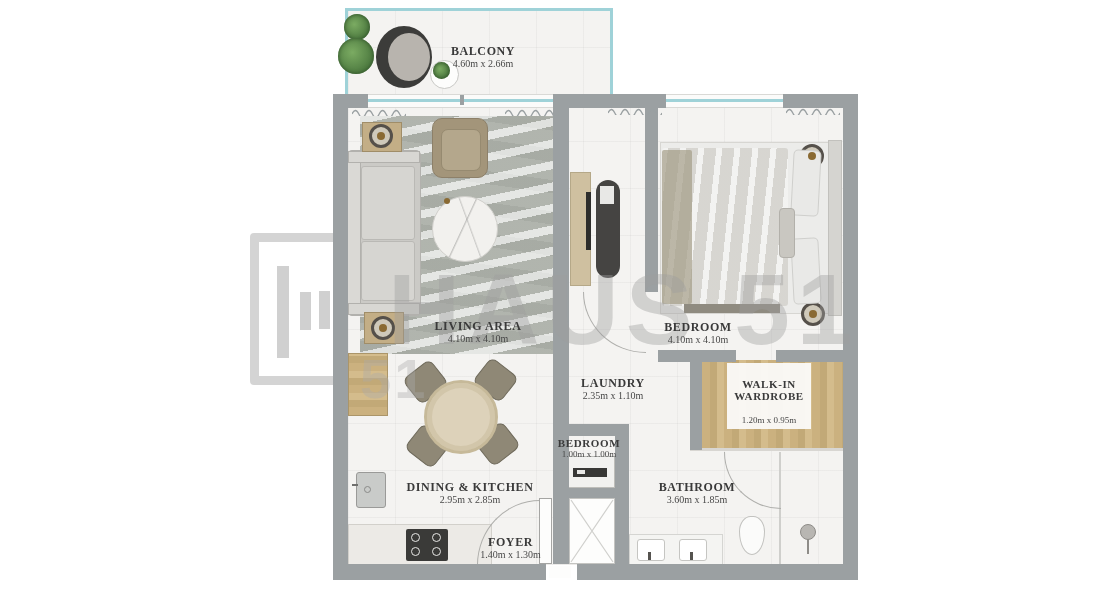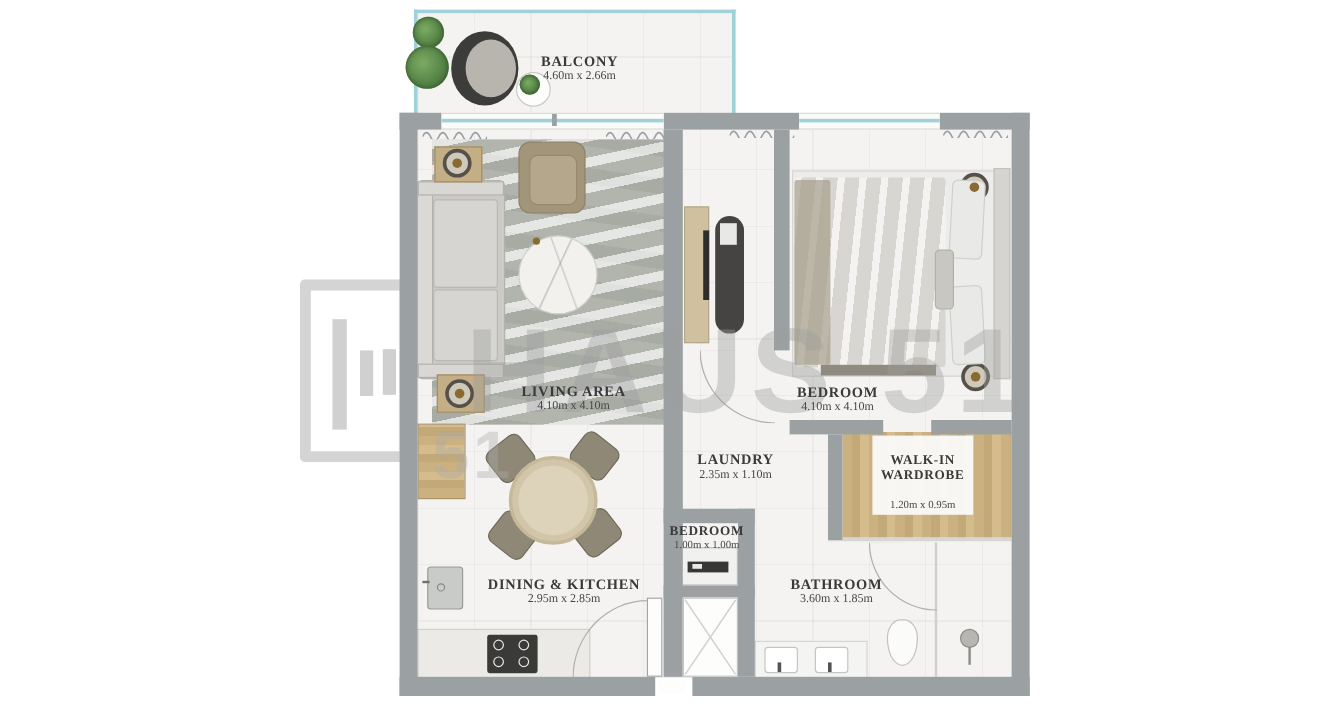--- a/index.html
+++ b/index.html
@@ -250,14 +250,18 @@
     <div class="rdims" style="font-size:9px;">1.00m x 1.00m</div>
   </div>
   <div class="abs label" style="left:395px;top:481px;width:150px;">
     <div class="rname">DINING &amp; KITCHEN</div>
     <div class="rdims">2.95m x 2.85m</div>
   </div>
   <div class="abs label" style="left:637px;top:481px;width:120px;">
     <div class="rname">BATHROOM</div>
     <div class="rdims">3.60m x 1.85m</div>
   </div>
+  <div class="abs label" style="left:458px;top:536px;width:105px;">
+    <div class="rname">FOYER</div>
+    <div class="rdims">1.40m x 1.30m</div>
+  </div>
 
 </div>
 
 </body></html>

